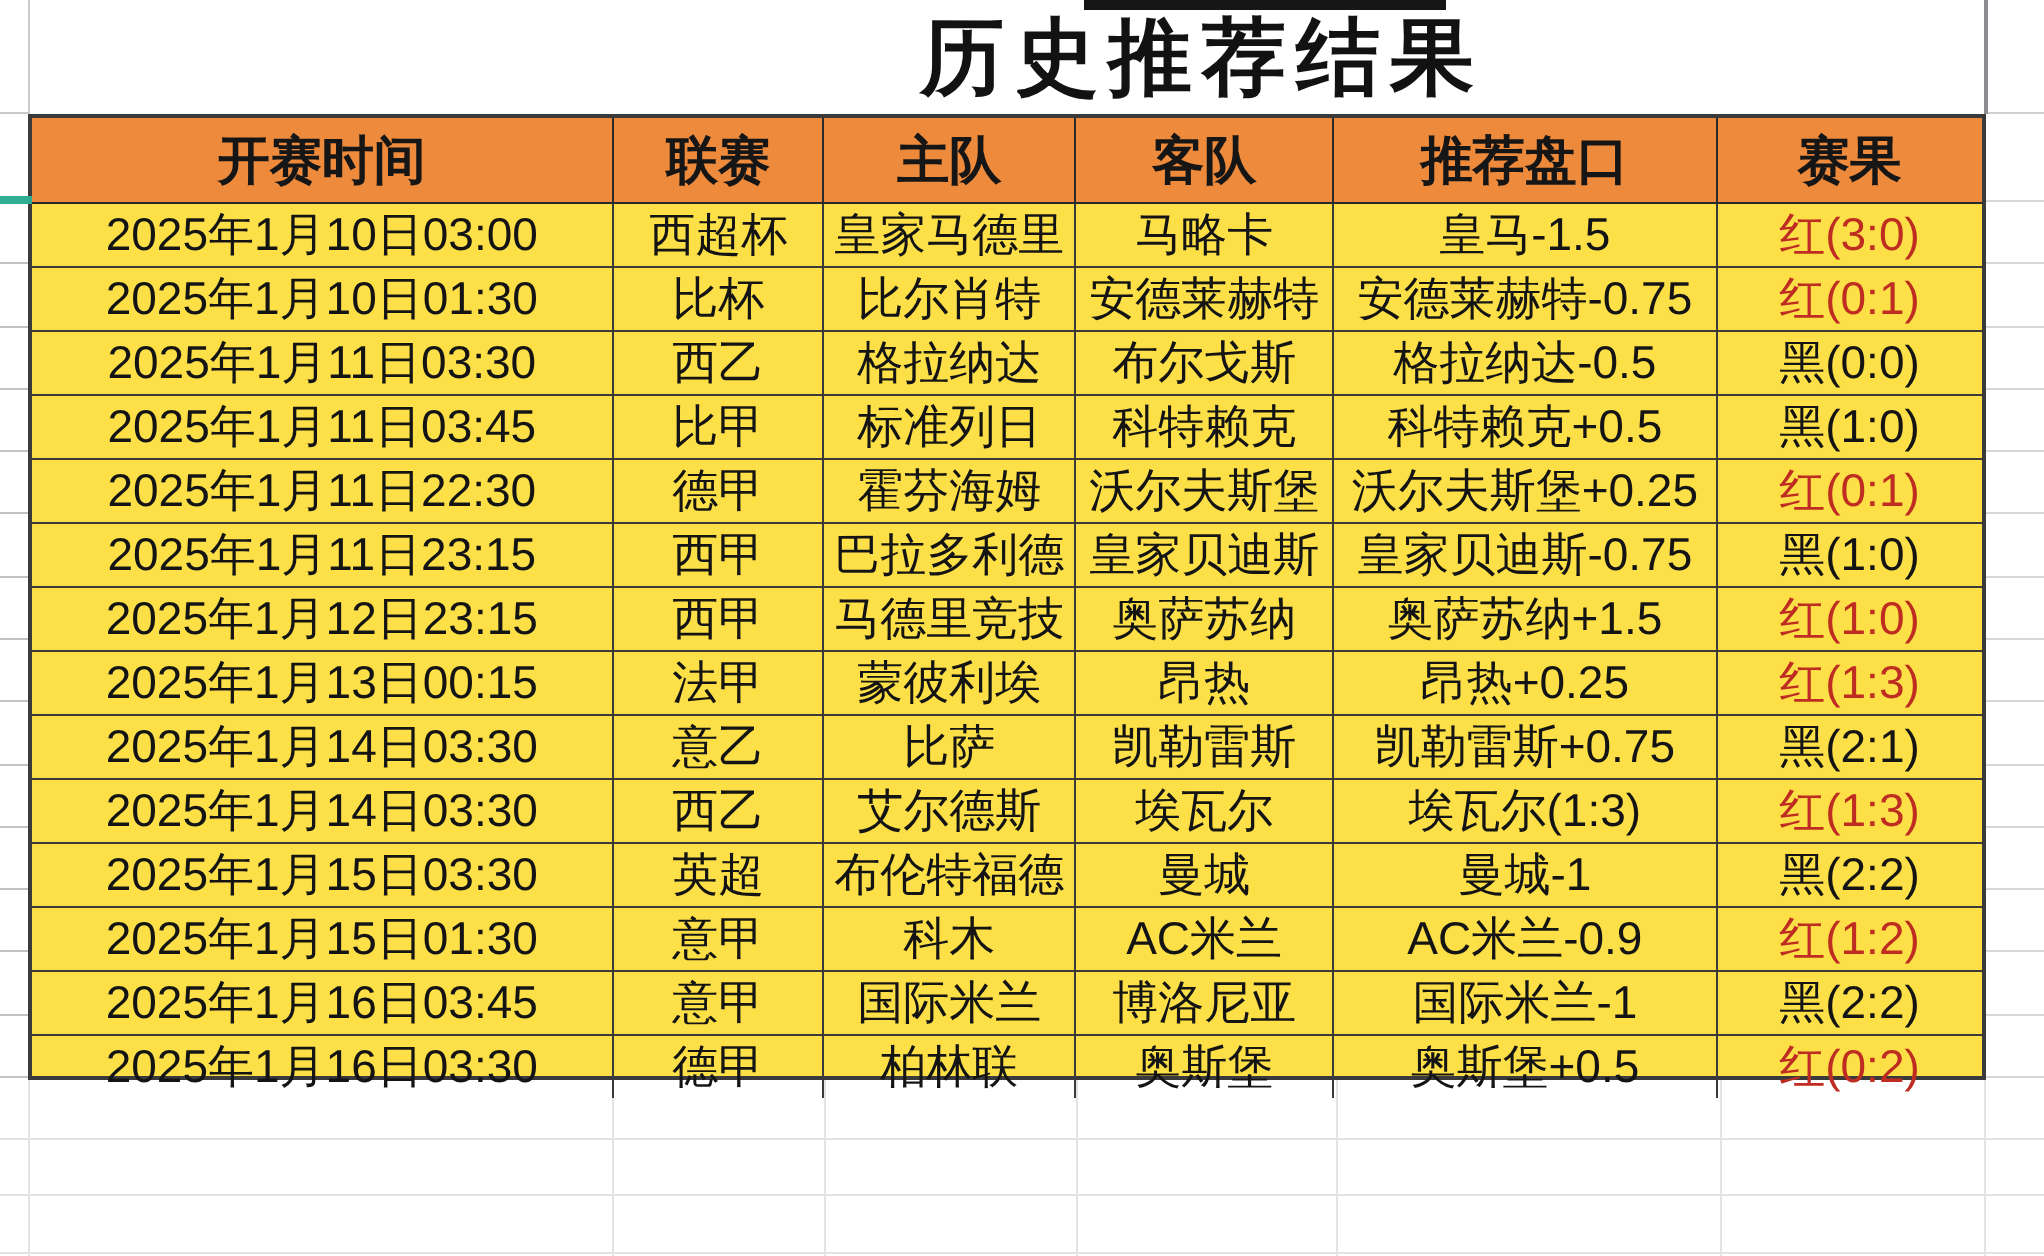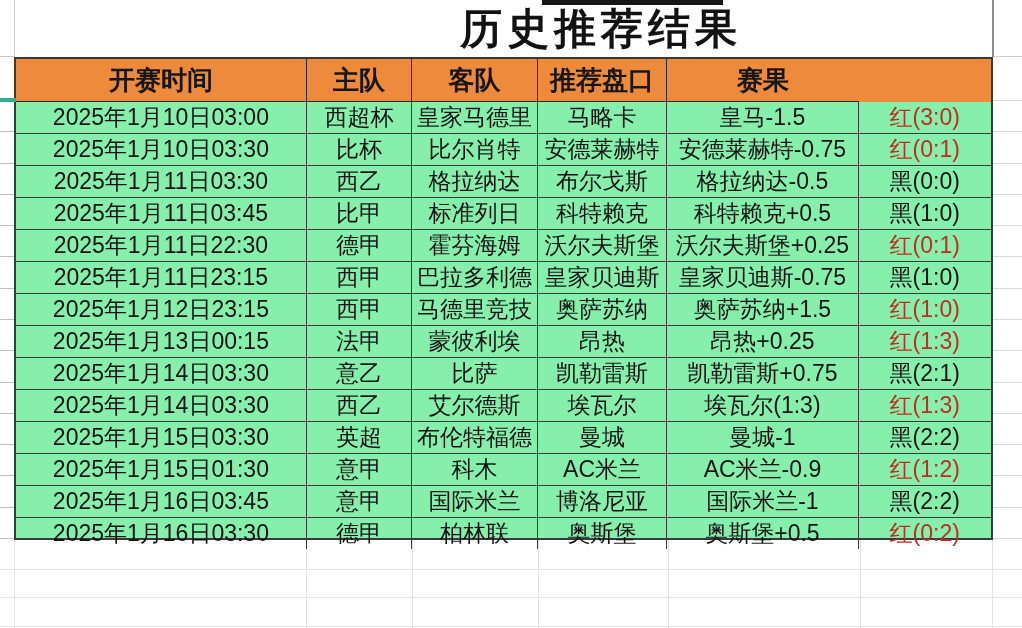--- a/index.html
+++ b/index.html
@@ -15,21 +15,21 @@
   .teal{position:absolute;left:0;top:98px;width:16px;height:4px;background:var(--teal_accent,#2fae93);}
   
   .title{
     position:absolute;left:352px;top:0;width:390px;height:56px;line-height:57px;
     text-align:right;font-size:42px;font-weight:bold;letter-spacing:5px;color:#121212;
     white-space:nowrap;
   }
   
   .table{
     position:absolute;left:14px;top:57px;width:979px;height:483px;
-    border:2px solid var(--table_border,#3a3a3a);box-sizing:border-box;background:#86efac;
+    border:2px solid var(--table_border,#3a3a3a);box-sizing:border-box;background:#fde047;
   }
   .thead{
     display:grid;grid-template-columns:292fr 106fr 126fr 130fr 192fr 133fr;
     height:43px;background:var(--header_bg,#ed8a3c);
   }
   .th{
     border-right:1.5px solid #2a2a2a;border-bottom:1.5px solid #2a2a2a;box-sizing:border-box;
     display:flex;align-items:center;justify-content:center;
     font-weight:bold;font-size:26px;color:#161616;white-space:nowrap;
   }
@@ -98,36 +98,37 @@
       <div class="gl" style="left: 992px; top: 0px; width: 1.5px; height: 57px; background: rgb(141, 141, 145);"></div>
     </div>
 
   <div class="topbar"></div>
 
   <div class="title">历史推荐结果</div>
 
   <div class="table">
     <div class="thead">
       <div class="th">开赛时间</div>
+      <div class="th">联赛</div>
       <div class="th">主队</div>
       <div class="th">客队</div>
       <div class="th">推荐盘口</div>
       <div class="th">赛果</div>
     </div>
     <div class="tbody" id="tbody">
         <div class="tr">
           <div class="td">2025年1月10日03:00</div>
           <div class="td">西超杯</div>
           <div class="td">皇家马德里</div>
           <div class="td">马略卡</div>
           <div class="td">皇马-1.5</div>
           <div class="td red">红(3:0)</div>
         </div>
         <div class="tr">
-          <div class="td">2025年1月10日03:30</div>
+          <div class="td">2025年1月10日01:30</div>
           <div class="td">比杯</div>
           <div class="td">比尔肖特</div>
           <div class="td">安德莱赫特</div>
           <div class="td">安德莱赫特-0.75</div>
           <div class="td red">红(0:1)</div>
         </div>
         <div class="tr">
           <div class="td">2025年1月11日03:30</div>
           <div class="td">西乙</div>
           <div class="td">格拉纳达</div>

